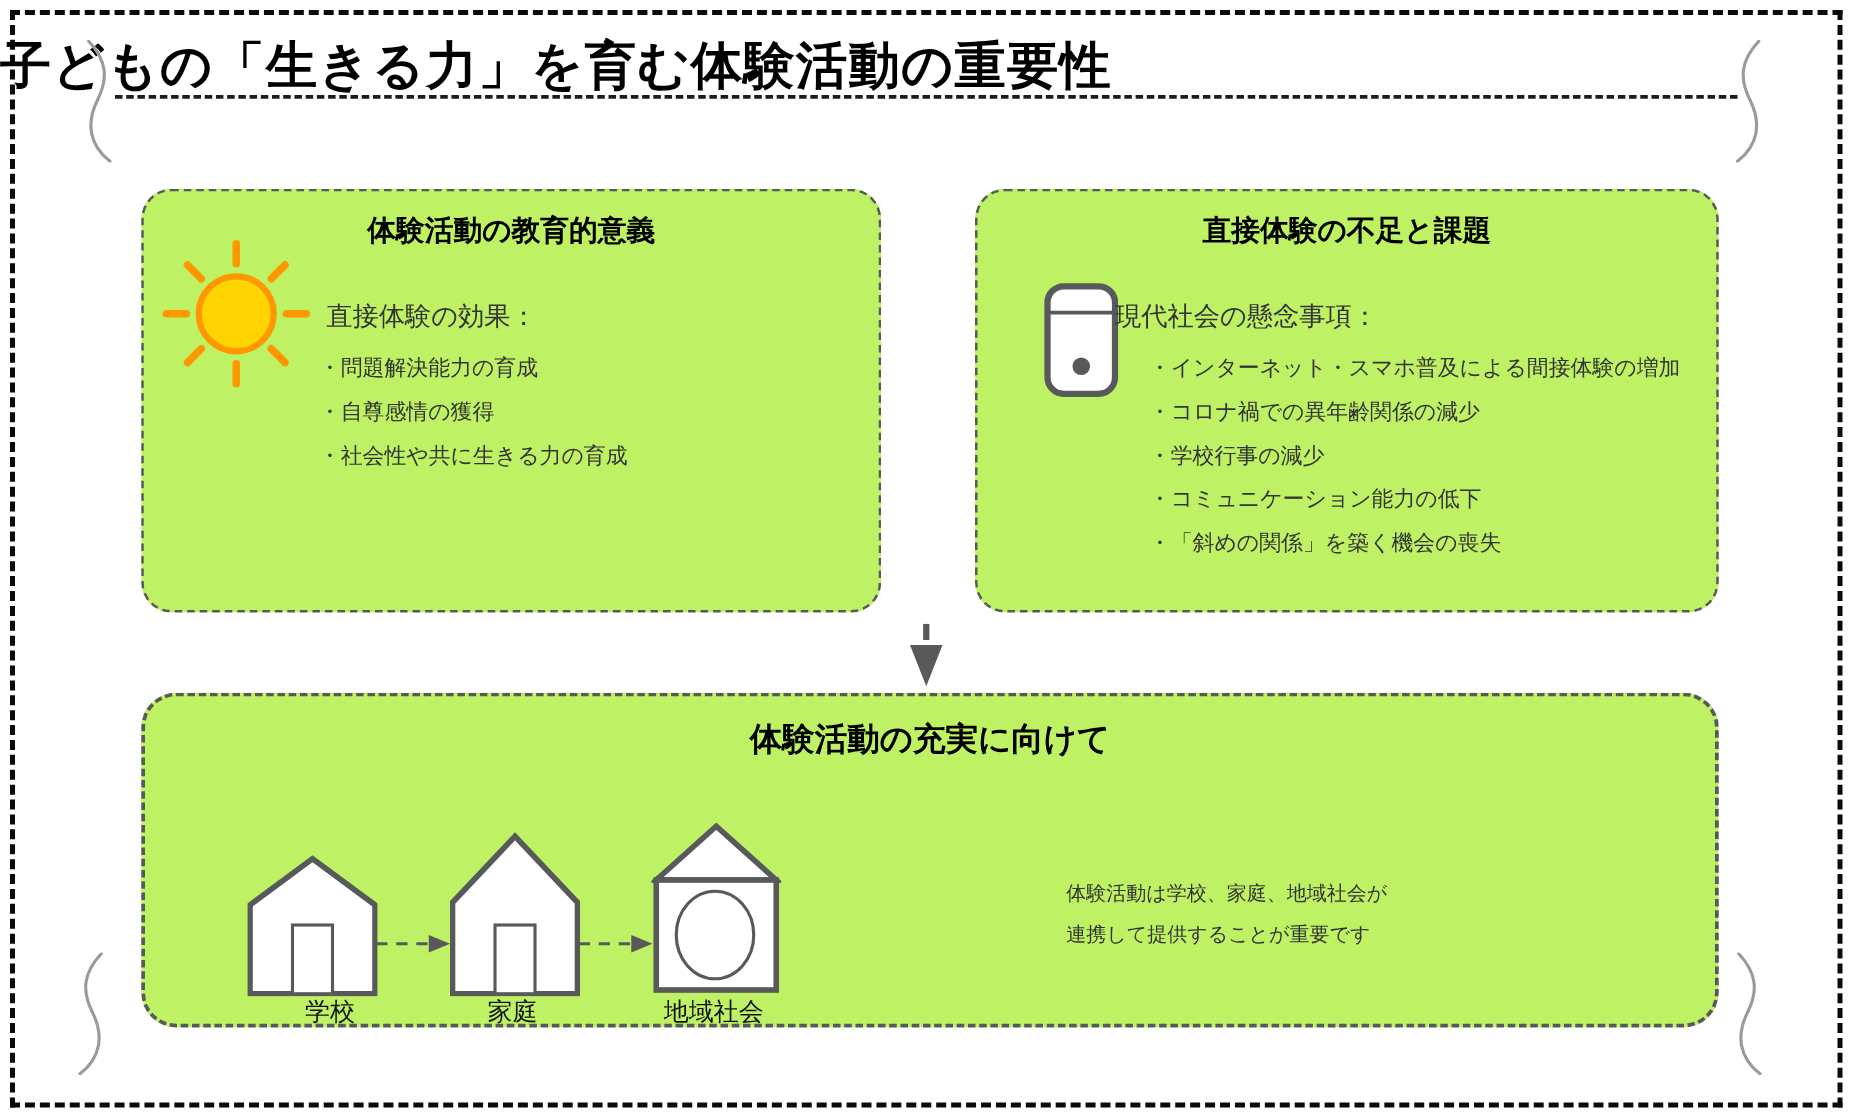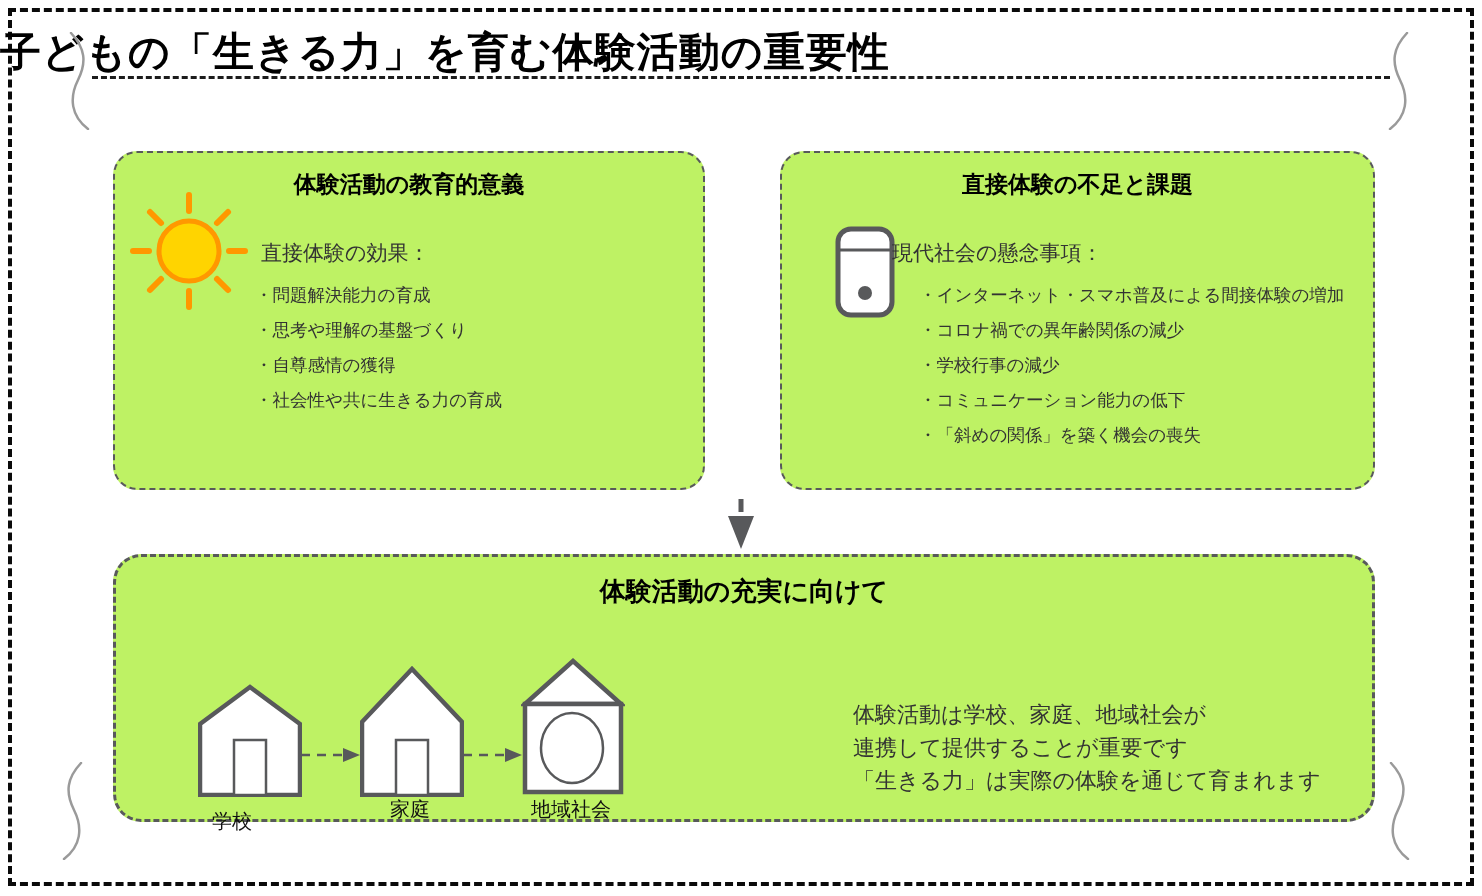--- a/index.html
+++ b/index.html
@@ -73,33 +73,33 @@
   .node-icon.home      { left: 244px; top: 108px; }
   .node-icon.community { left: 405px; top: 101px; }
   .shape-outline { fill: #fff; stroke: #58595b; stroke-width: 4.5; stroke-linejoin: miter; }
   .shape-thin    { fill: #fff; stroke: #58595b; stroke-width: 2.5; }
 
   .node-label {
     position: absolute; top: 239px;
     font-size: 20px; color: #111; text-align: center;
     white-space: nowrap; transform: translateX(-50%);
   }
-  .node-label.l1 { left: 116px; margin-top: 12px; }
+  .node-label.l1 { left: 148px; }
   .node-label.l2 { left: 294px; }
   .node-label.l3 { left: 455px; }
 
   .flow-arrow { position: absolute; top: 188px; }
   .flow-arrow.a1 { left: 185px; }
   .flow-arrow.a2 { left: 347px; }
   .flow-arrow line { stroke: #58595b; stroke-width: 2.5; stroke-dasharray: 9 7; }
   .flow-arrow polygon { fill: #58595b; }
 
   .conclusion {
     position: absolute; left: 737px; top: 141px;
-    font-size: 22px; color: #333; line-height: 33px;
+    font-size: 16px; color: #333; line-height: 33px;
     white-space: nowrap;
   }
 </style>
 </head>
 <body>
 
 <div class="outer-border"></div>
 
 <div class="main-title">子どもの「生きる力」を育む体験活動の重要性</div>
 <div class="separator"></div>
@@ -128,21 +128,20 @@
       <line x1="21" y1="21" x2="32" y2="32"></line>
       <line x1="88" y1="88" x2="99" y2="99"></line>
       <line x1="21" y1="99" x2="32" y2="88"></line>
       <line x1="88" y1="32" x2="99" y2="21"></line>
     </g>
     <circle cx="60" cy="60" r="30" stroke-width="5" stroke="#ff9800" fill="#ffd400"></circle>
   </svg>
   <div class="lead">直接体験の効果：</div>
   <div class="items">
     <div class="item">・問題解決能力の育成</div>
-    <div class="item">・思考や理解の基盤づくり</div>
     <div class="item">・自尊感情の獲得</div>
     <div class="item">・社会性や共に生きる力の育成</div>
   </div>
 </div>
 
 <div class="box right">
   <div class="box-heading">直接体験の不足と課題</div>
   <svg class="phone-icon" width="60" height="92" viewBox="0 0 60 92">
     <rect x="3" y="3" width="54" height="86" rx="13" fill="#fff" stroke="#58595b" stroke-width="5"></rect>
     <line x1="4" y1="24" x2="56" y2="24" stroke="#58595b" stroke-width="3"></line>
@@ -188,15 +187,14 @@
     <ellipse class="shape-thin" cx="51" cy="90" rx="31" ry="35"></ellipse>
   </svg>
 
   <div class="node-label l1">学校</div>
   <div class="node-label l2">家庭</div>
   <div class="node-label l3">地域社会</div>
 
   <div class="conclusion">
     <div>体験活動は学校、家庭、地域社会が</div>
     <div>連携して提供することが重要です</div>
-    <div>「生きる力」は実際の体験を通じて育まれます</div>
   </div>
 </div>
 
 </body></html>

